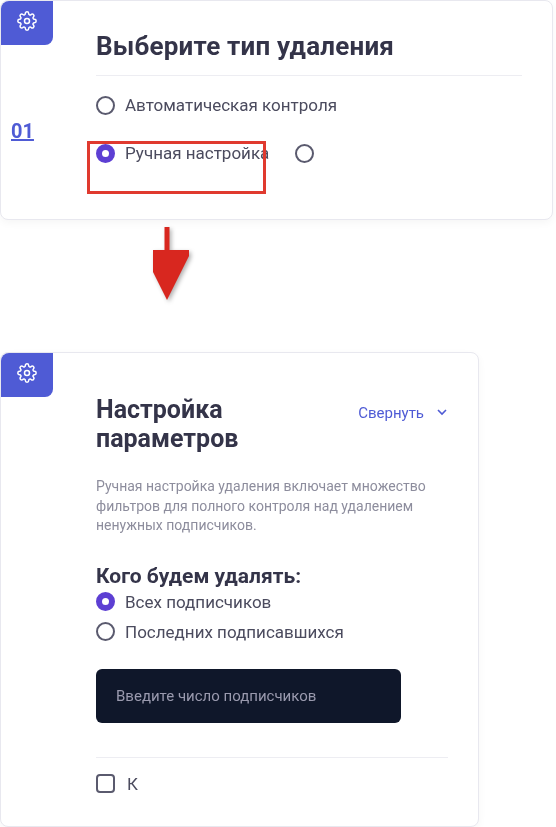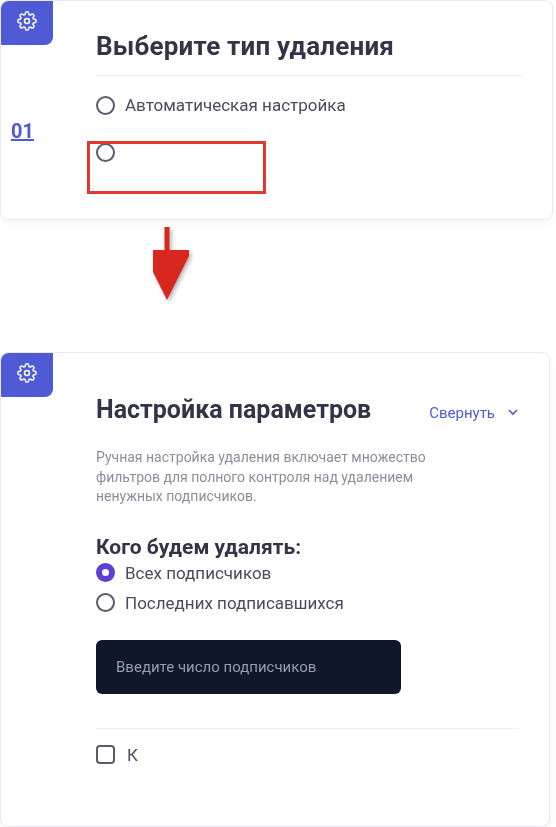--- a/index.html
+++ b/index.html
@@ -11,21 +11,21 @@
     position: relative;
   }
   .card {
     position: absolute;
     background: #ffffff;
     border: 1px solid #e8e8ef;
     border-radius: 8px;
     box-shadow: 0 3px 8px rgba(0,0,0,0.04);
   }
   .card-1 { left: 0; top: 0; width: 553px; height: 220px; }
-  .card-2 { left: 0; top: 352; width: 550px; height: 475px; top:352px; }
+  .card-2 { left: 0; top: 352; width: 479px; height: 475px; top:352px; }
 
   .badge {
     position: absolute;
     left: 0; top: 0;
     width: 52px; height: 44px;
     background: #4f5bd5;
     border-radius: 8px 0 8px 0;
     display: flex;
     align-items: center;
     justify-content: center;
@@ -155,21 +155,25 @@
     </span>
   </div>
   <div class="step-num">01</div>
 
   <div class="content-1">
     <h2 class="title">Выберите тип удаления</h2>
     <hr class="hr">
     <div class="radio-row" style="gap:22px 26px; max-width:360px;">
       <label class="radio-opt" style="width:100%;">
         <span class="radio-circle"></span>
-        <span class="radio-label">Автоматическая настройка</span>
+        <span class="radio-label">Автоматическая контроля</span>
+      </label>
+      <label class="radio-opt">
+        <span class="radio-circle sel"></span>
+        <span class="radio-label">Ручная настройка</span>
       </label>
       <label class="radio-opt">
         <span class="radio-circle"></span>
       </label>
     </div>
   </div>
 </div>
 
 <div class="highlight-box hl1"></div>
 

